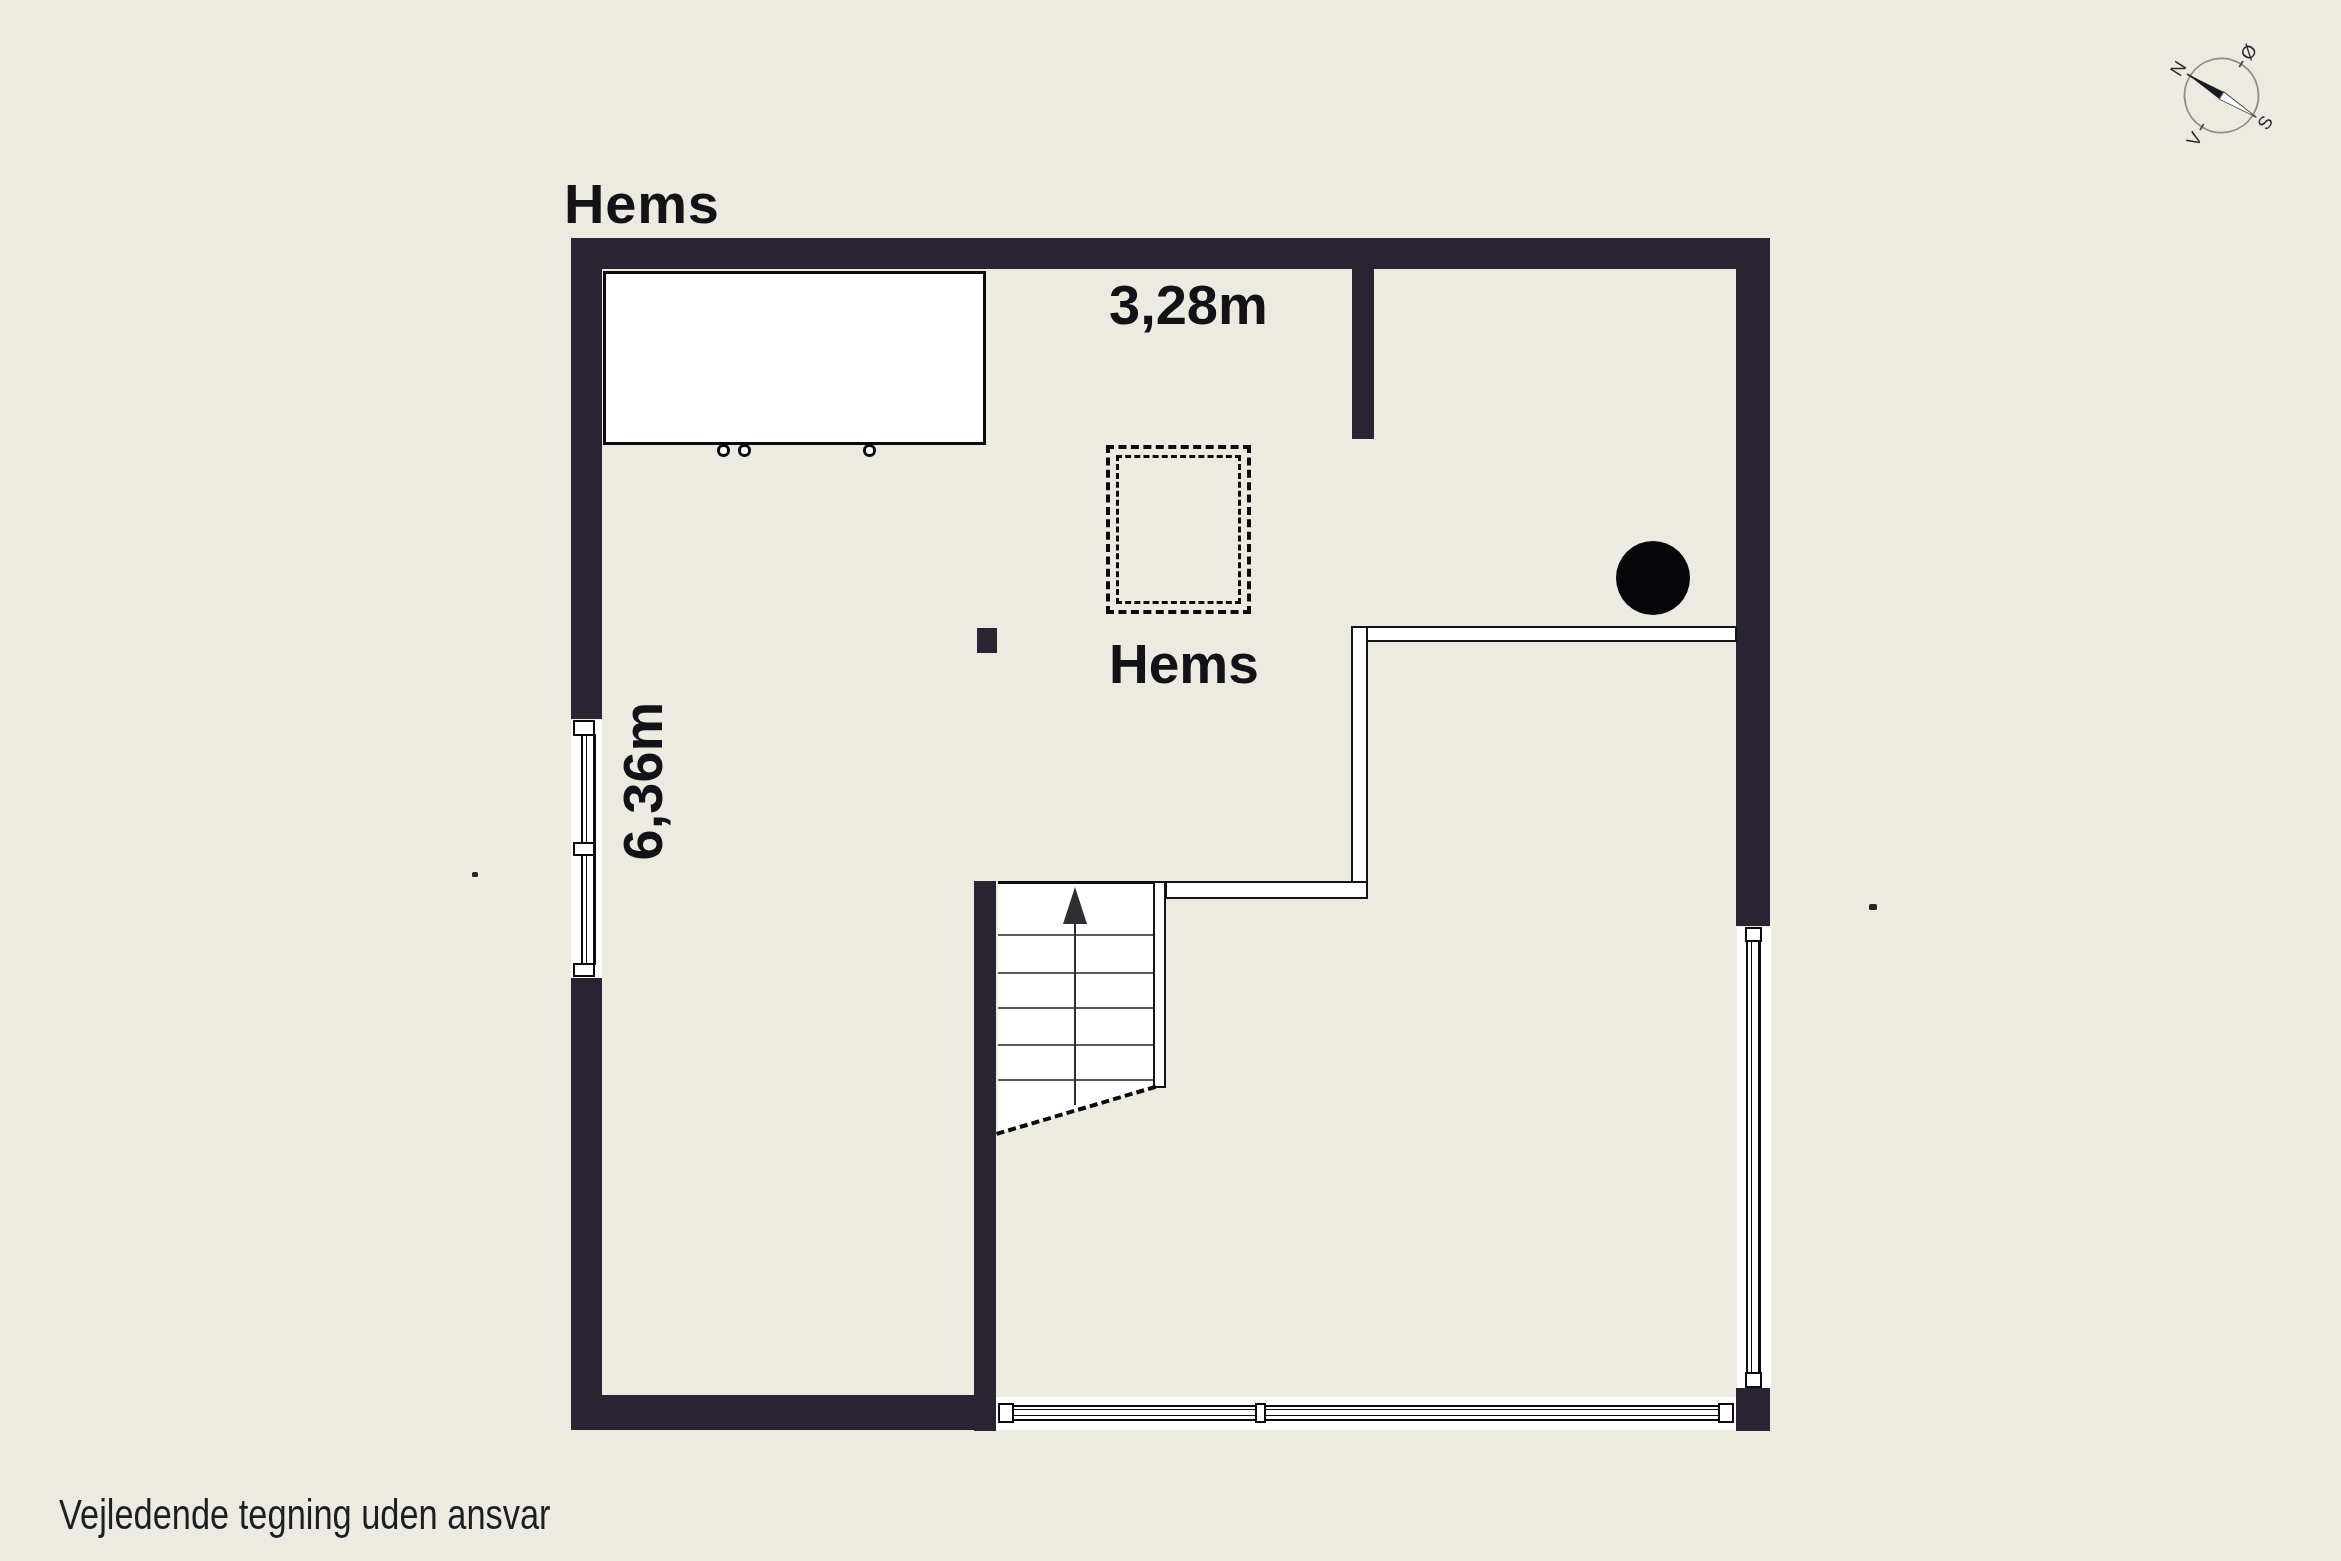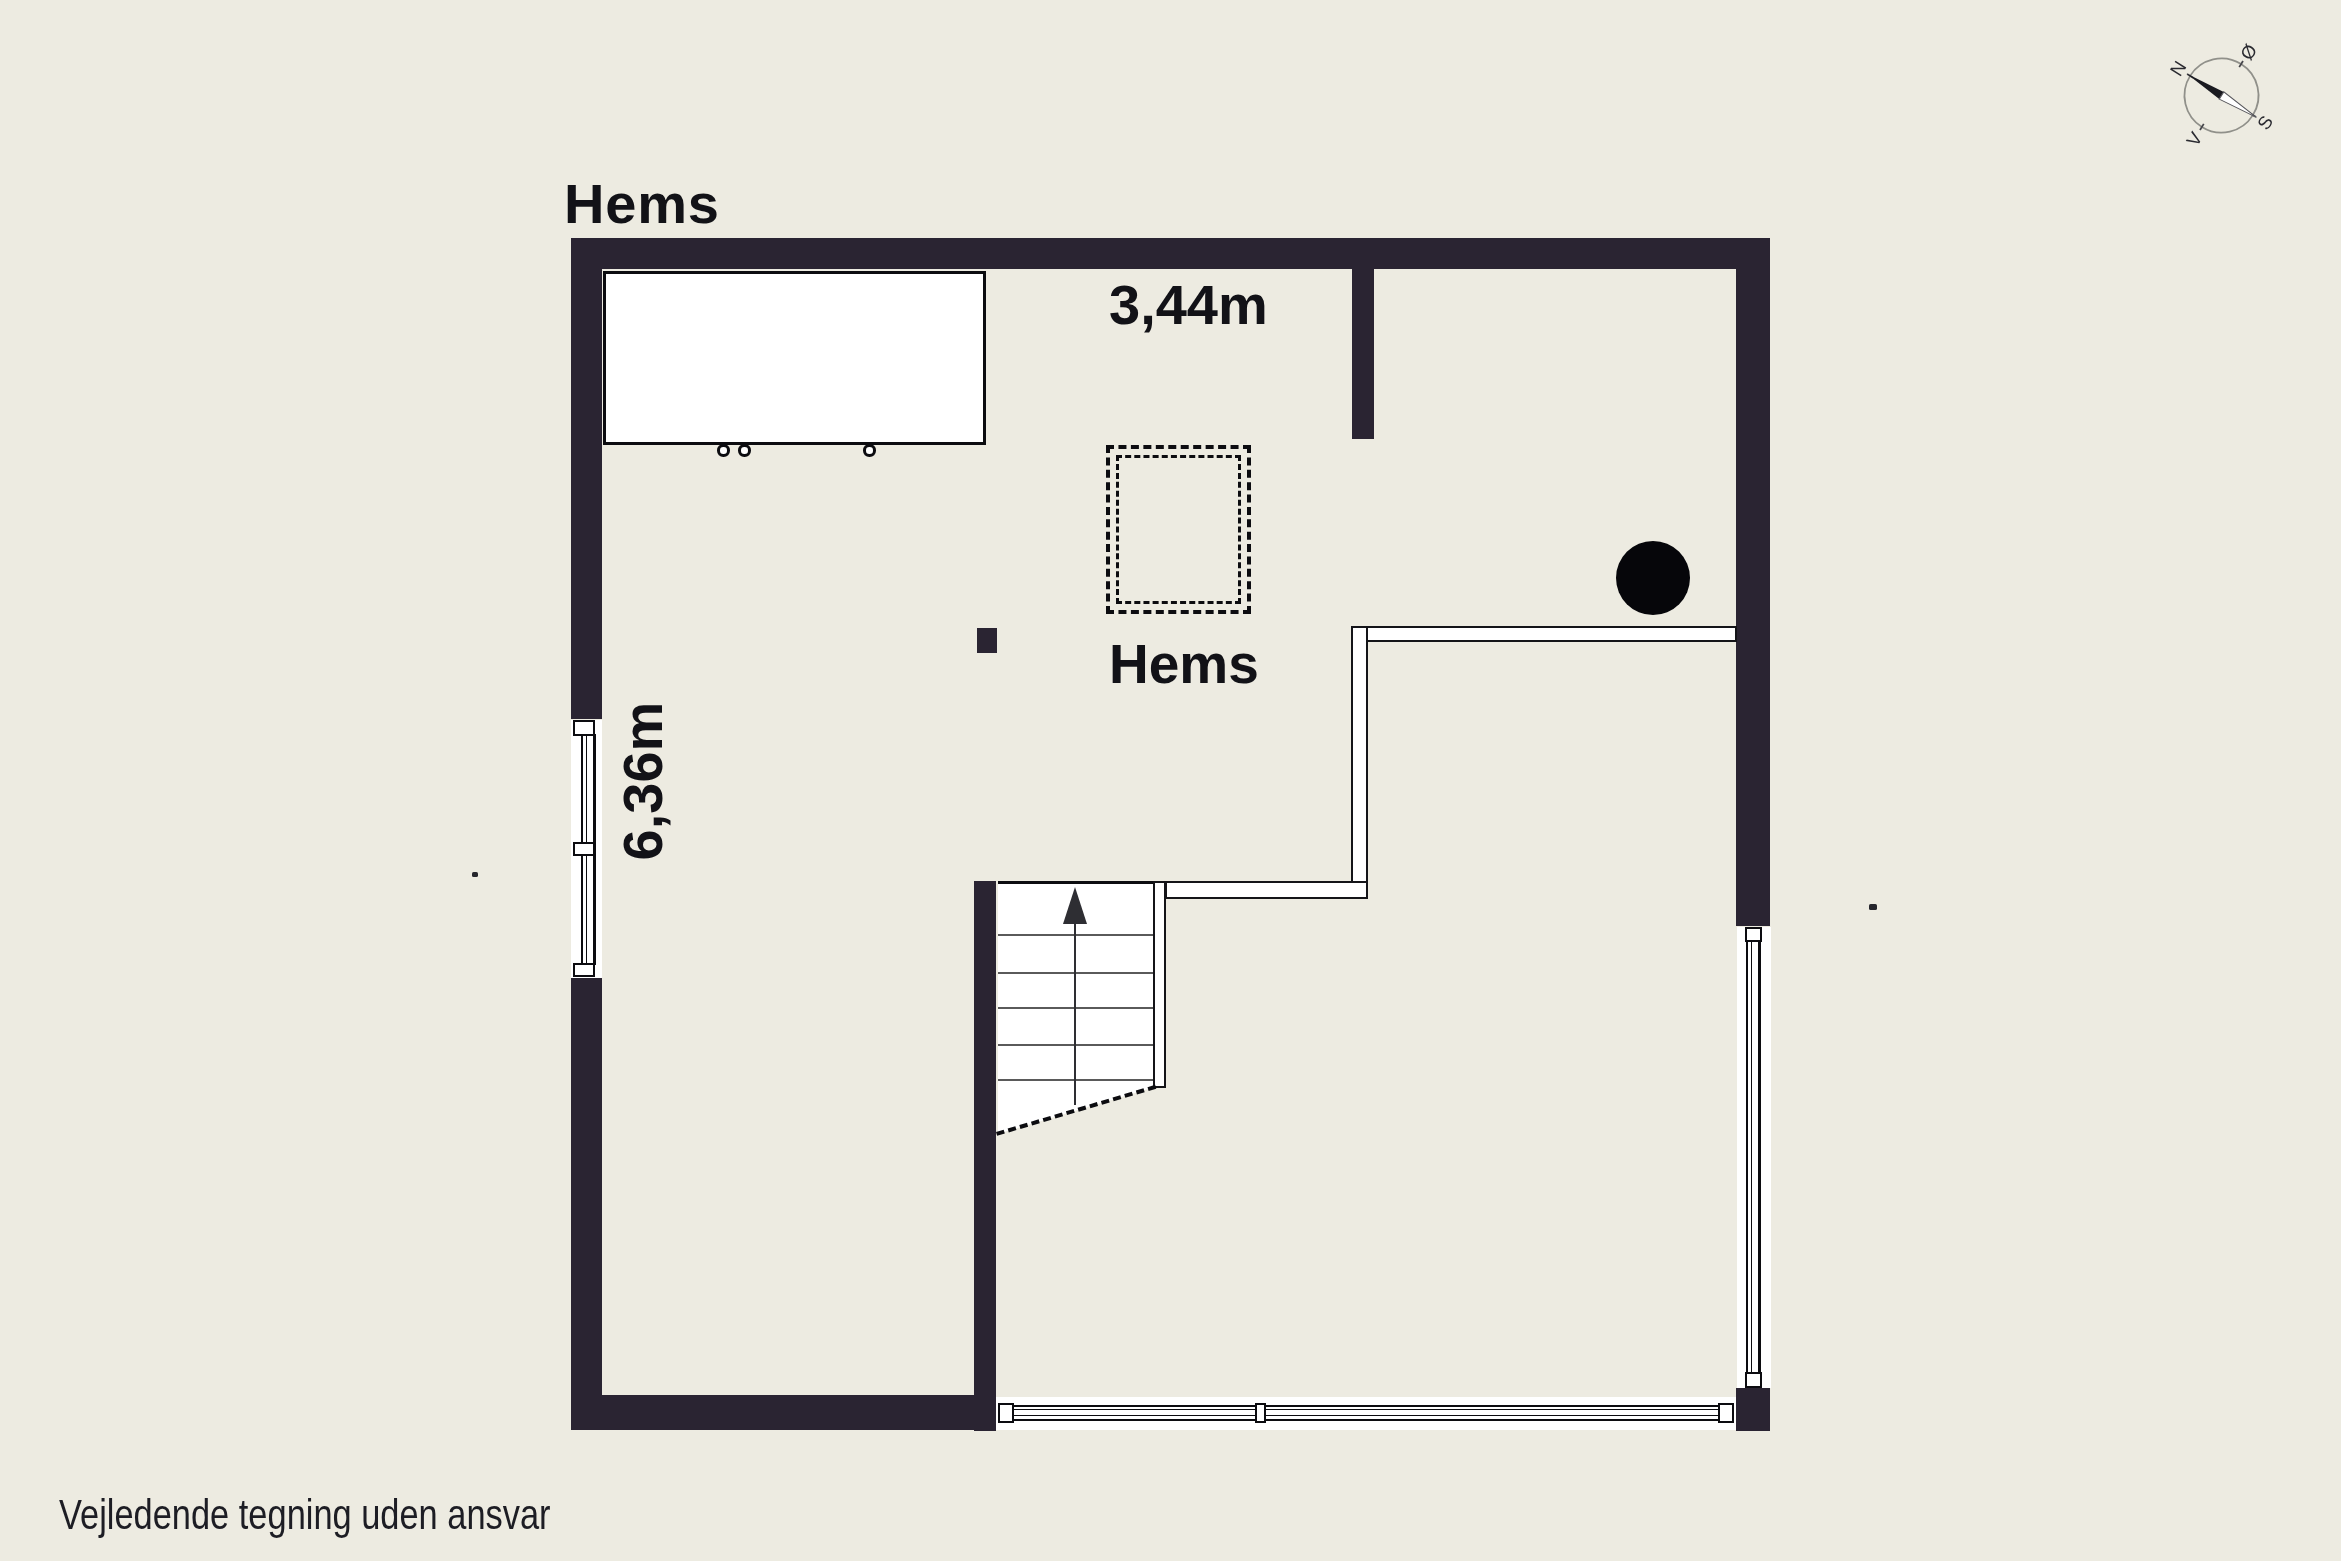--- a/index.html
+++ b/index.html
@@ -78,21 +78,21 @@
 <div class="wall" style="left:571px; top:1395px; width:425px; height:35px;"></div>
 <div class="wall" style="left:974px; top:881px; width:22px; height:550px;"></div>
 <div class="wall" style="left:1352px; top:269px; width:22px; height:170px;"></div>
 <div class="wall" style="left:977px; top:628px; width:20px; height:25px;"></div>
 
 <div class="abs furniture"></div>
 <div class="knob" style="left:717px;"></div>
 <div class="knob" style="left:738px;"></div>
 <div class="knob" style="left:863px;"></div>
 
-<div class="label dim-width">3,44m</div>
+<div class="label dim-width">3,28m</div>
 <div class="label dim-height">6,36m</div>
 
 <div class="abs dash-outer">
   <div class="dash-inner"></div>
 </div>
 <div class="label room-label">Hems</div>
 
 <div class="abs win-opening" style="left:571px; top:720px; width:31px; height:258px;"></div>
 <div class="sash-v" style="left:581px; top:734px; width:14px; height:231px;">
     <div class="inner"></div>

